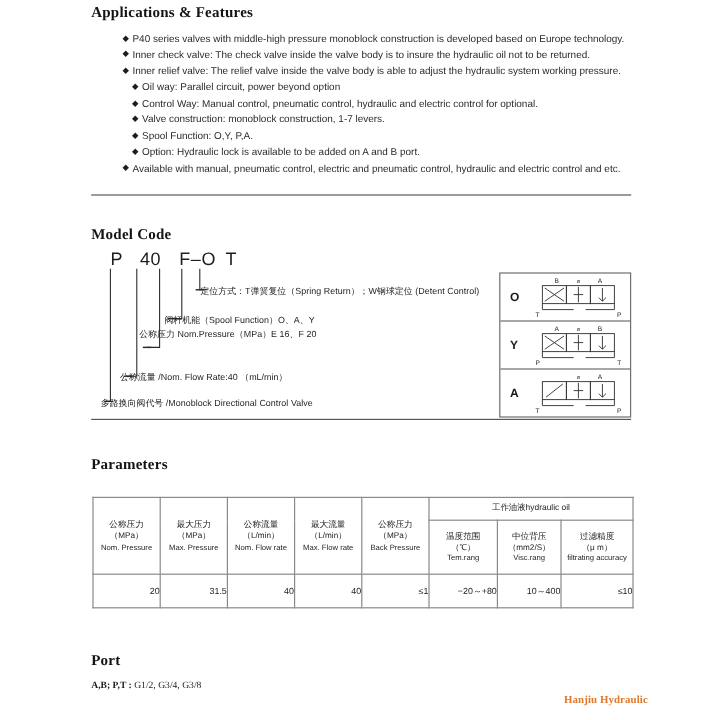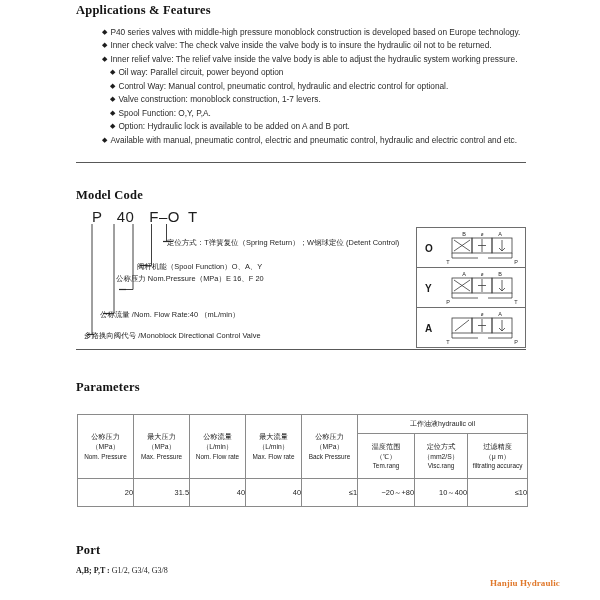--- a/index.html
+++ b/index.html
@@ -382,21 +382,21 @@
         </th>
         <th class="group" colspan="3">工作油液hydraulic oil</th>
       </tr>
       <tr>
         <th class="sub">
           <span class="cn">温度范围</span>
           <span class="unit">（℃）</span>
           <span class="en">Tem.rang</span>
         </th>
         <th class="sub">
-          <span class="cn">定位方式</span>
+          <span class="cn">中位背压</span>
           <span class="unit">（mm2/S）</span>
           <span class="en">Visc.rang</span>
         </th>
         <th class="sub">
           <span class="cn">过滤精度</span>
           <span class="unit">（μ m）</span>
           <span class="en">filtrating accuracy</span>
         </th>
       </tr>
       <tr>
@@ -411,15 +411,15 @@
       </tr>
     </tbody>
   </table>
 
   <div class="sec-head" id="port-head">Port</div>
   <div id="port-spec">
     <b>A,B; P,T :</b>
     <span>G1/2, G3/4, G3/8</span>
   </div>
 
-  <div id="footer-brand" style="color: rgb(224, 121, 44); margin-left: 20px;">Hanjiu Hydraulic</div>
+  <div id="footer-brand" style="color: rgb(224, 121, 44);">Hanjiu Hydraulic</div>
 
 </div>
 
 </body></html>

